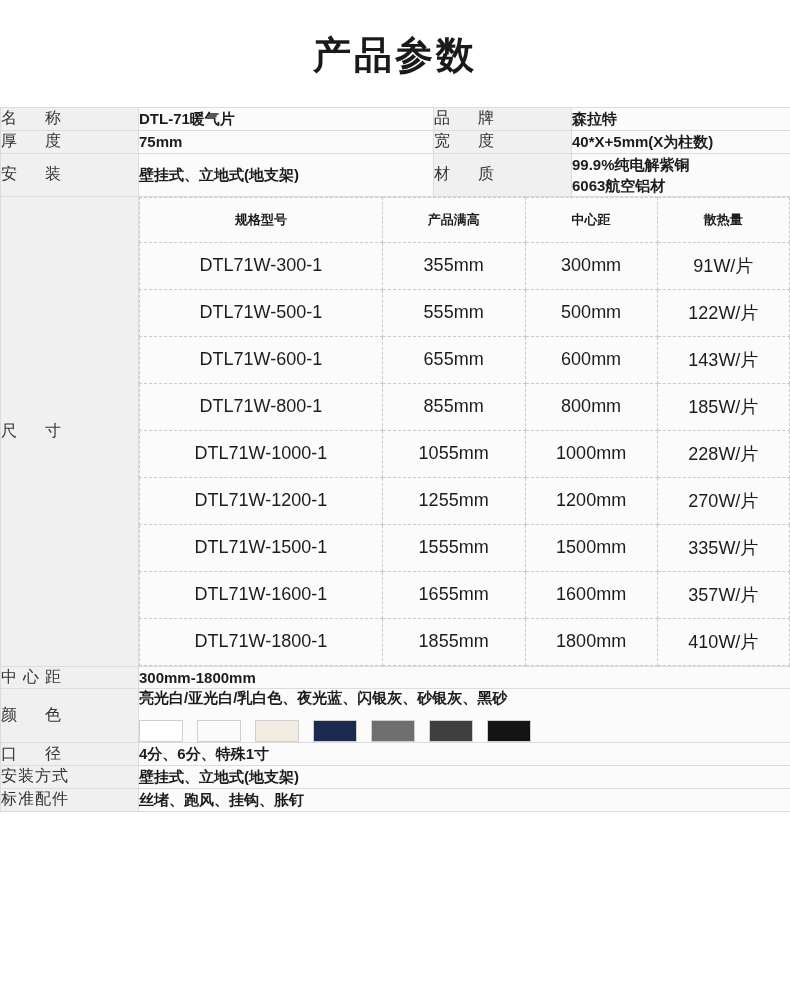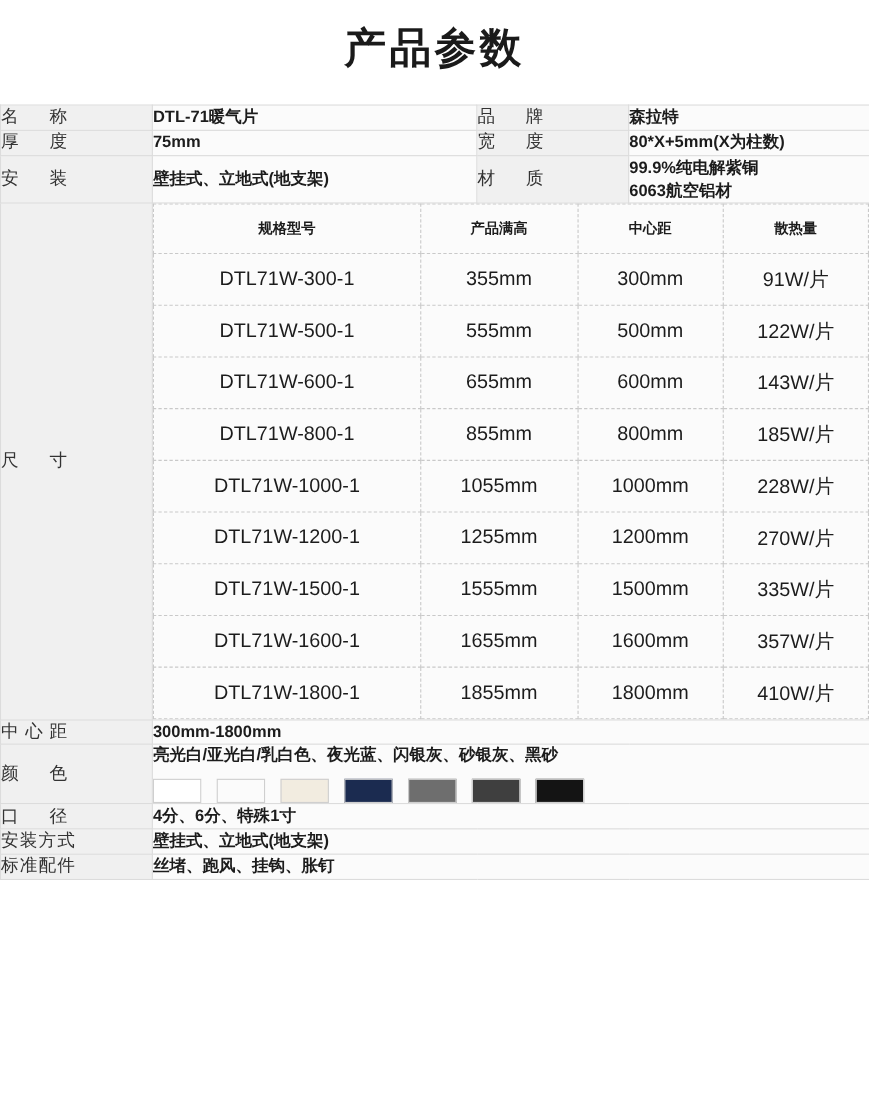--- a/index.html
+++ b/index.html
@@ -15,21 +15,21 @@
     min-height: 994px;
     position: relative;
     background: #ffffff;
   }
   .title {
     text-align: center;
     font-size: 38px;
     font-weight: bold;
     color: #1a1a1a;
     letter-spacing: 3px;
-    padding: 18px 0 26px 0;
+    padding: 30px 0 26px 0;
     font-family: "DejaVu Sans", "Liberation Sans", sans-serif;
   }
   .spec-table {
     width: 790px;
     border-collapse: collapse;
     table-layout: fixed;
   }
   .spec-table td {
     border: 1px solid #dcdcdc;
     padding: 0;
@@ -122,21 +122,21 @@
       <tr>
         <td class="lbl">名　称</td>
         <td class="val">DTL-71暖气片</td>
         <td class="lbl">品　牌</td>
         <td class="val">森拉特</td>
       </tr>
       <tr>
         <td class="lbl">厚　度</td>
         <td class="val">75mm</td>
         <td class="lbl">宽　度</td>
-        <td class="val">80*X+5mm(X为柱数)</td>
+        <td class="val">40*X+5mm(X为柱数)</td>
       </tr>
       <tr>
         <td class="lbl">安　装</td>
         <td class="val">壁挂式、立地式(地支架)</td>
         <td class="lbl">材　质</td>
         <td class="val two-line">
           <div>99.9%纯电解紫铜</div>
           <div>6063航空铝材</div>
         </td>
       </tr>

